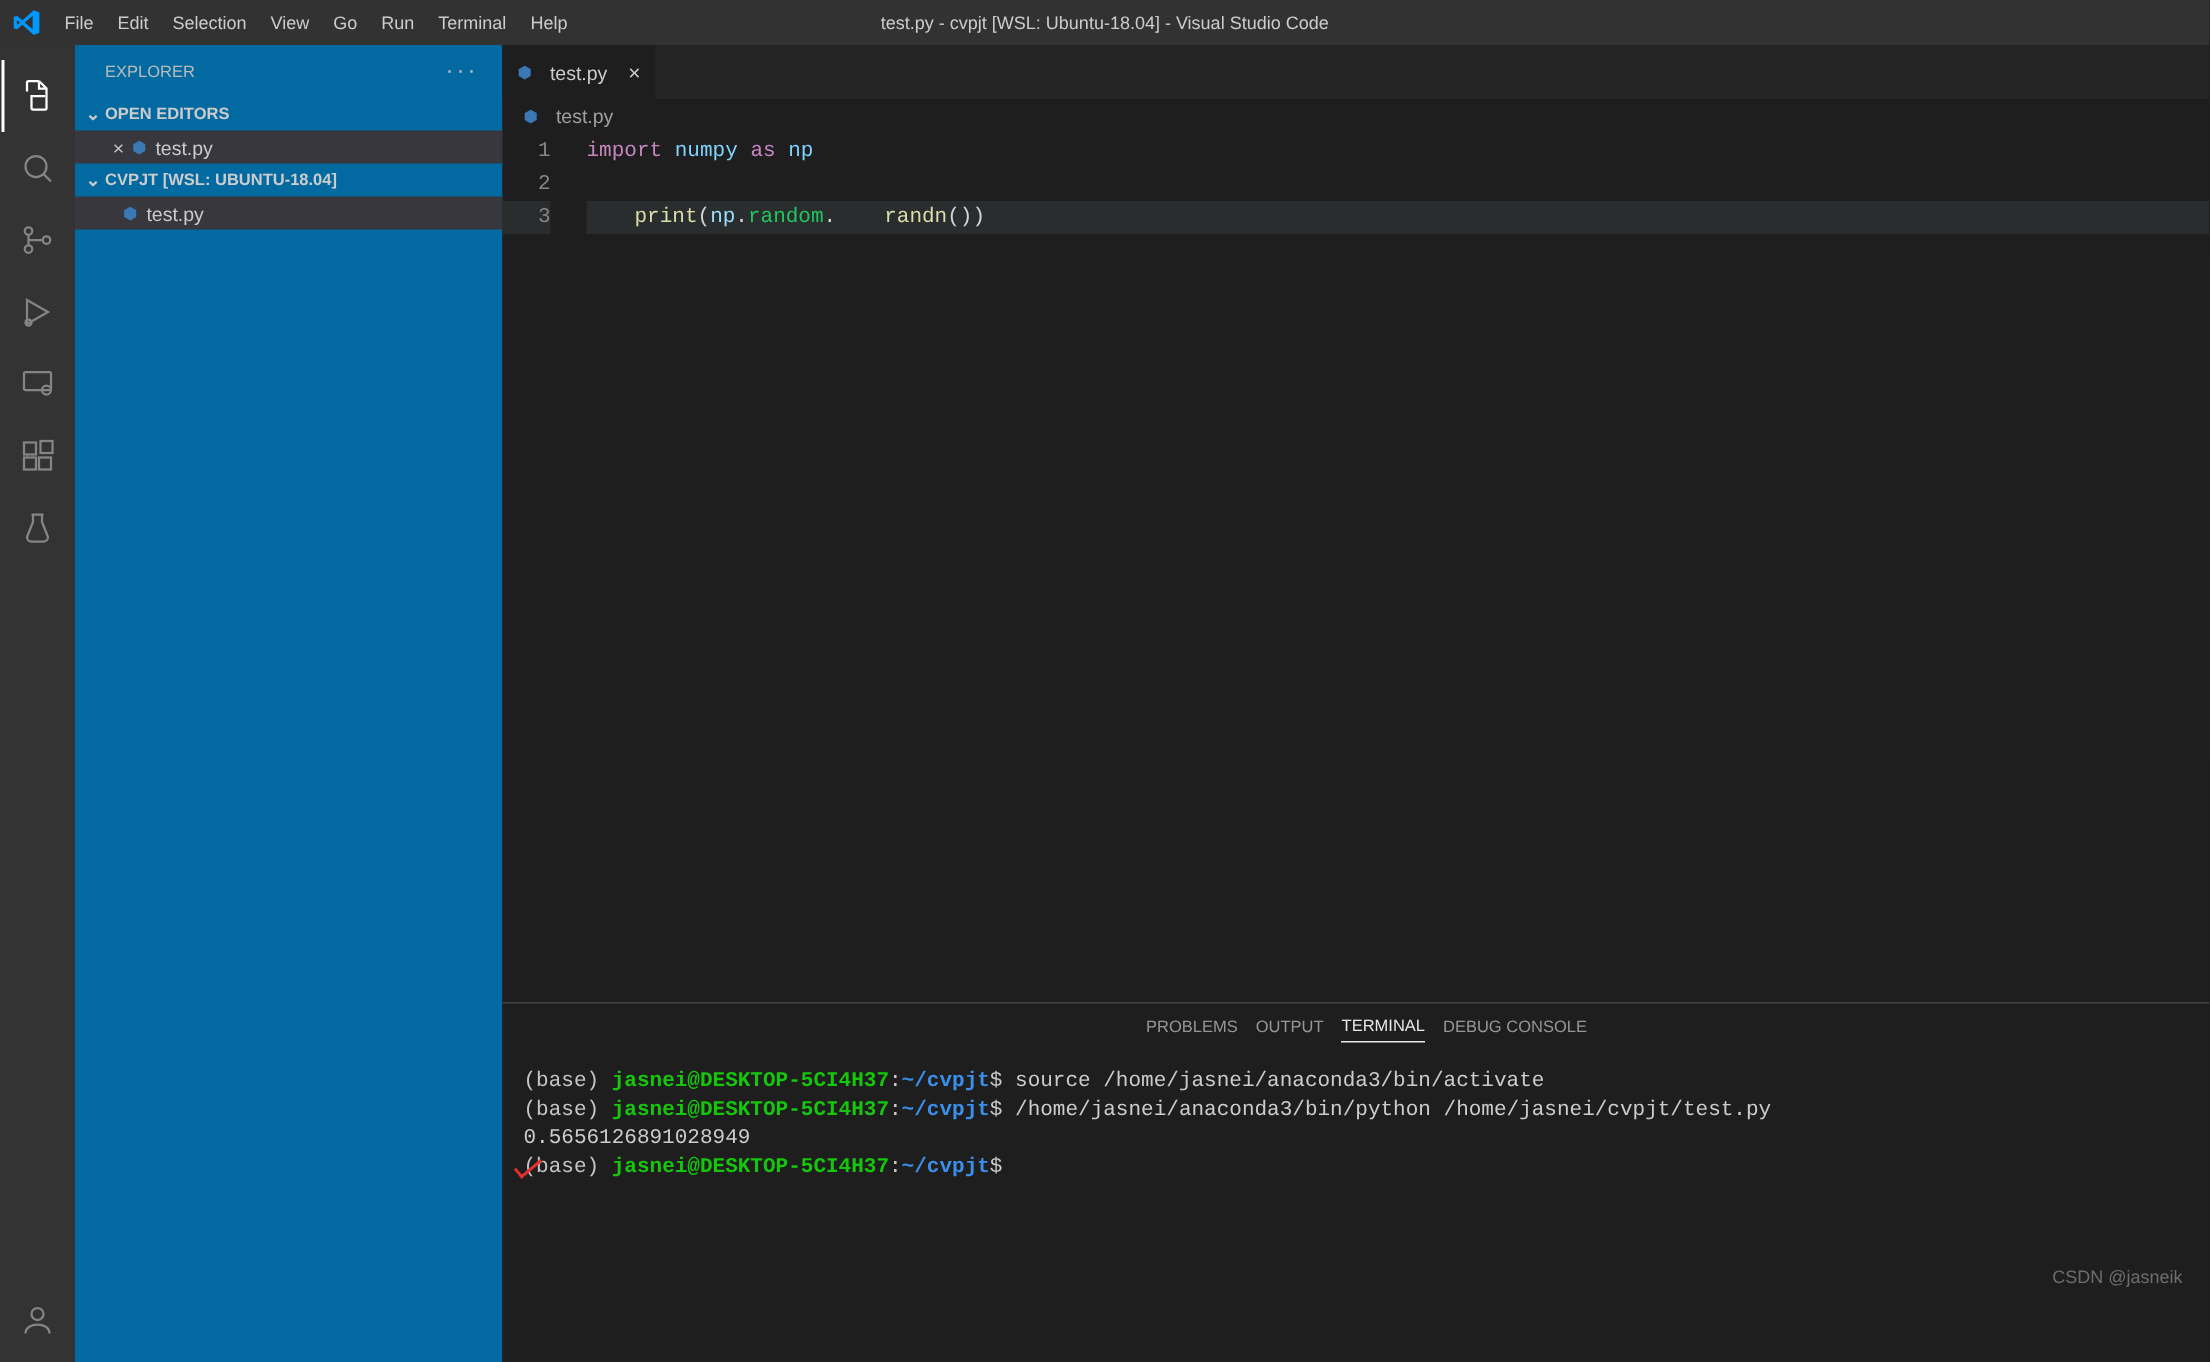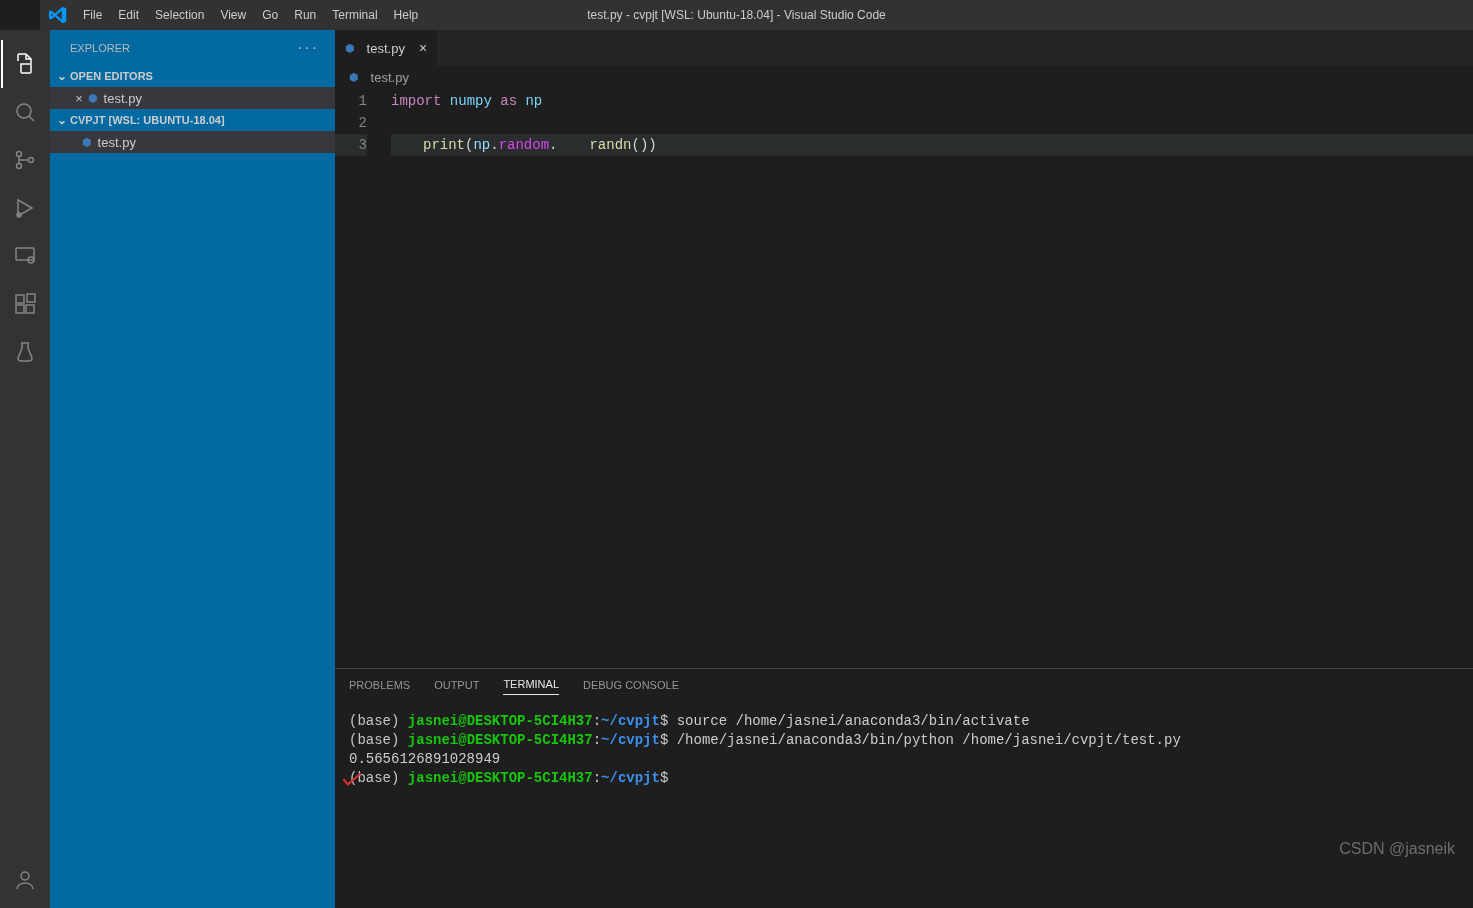--- a/index.html
+++ b/index.html
@@ -14,21 +14,20 @@
   display: flex;
   flex-direction: column;
 }
 .title-bar {
   height: 30px;
   background: #323233;
   display: flex;
   align-items: center;
   font-size: 12px;
   color: #cccccc;
-  margin-left: 40px;
 }
 .logo { width: 35px; display: flex; justify-content: center; align-items: center; }
 .menu-items { display: flex; }
 .menu-item { padding: 0 8px; height: 30px; line-height: 30px; cursor: pointer; }
 .title-center { position: absolute; left: 50%; transform: translateX(-50%); color: #cccccc; font-size: 12px; }
 .main-area { flex: 1; display: flex; overflow: hidden; }
 .activity-bar {
   width: 50px;
   background: #333333;
   display: flex;
@@ -136,58 +135,59 @@
   color: #858585;
   padding-right: 24px;
 }
 .code-lines { flex: 1; }
 .line3 { background: #2a2d2e; }
 .tk-import { color: #c586c0; }
 .tk-module { color: #7dd3fc; }
 .tk-as { color: #c586c0; }
 .tk-func { color: #dcdcaa; padding-left: 32px; }
 .tk-obj { color: #9cdcfe; }
-.tk-attr { color: #d946ef; }
+.tk-attr { color: #22c55e; }
 .tk-paren { color: #d4d4d4; }
 .panel {
   height: 240px;
   background: #1e1e1e;
   border-top: 1px solid #414141;
   display: flex;
   flex-direction: column;
 }
 .panel-tabs {
   height: 35px;
   display: flex;
   align-items: center;
   padding-left: 14px;
-  gap: 24px;
+  gap: 12px;
   font-size: 11px;
   color: #969696;
+  justify-content: center;
 }
 .panel-tab { cursor: pointer; padding-bottom: 4px; }
 .panel-tab.active { color: #e7e7e7; border-bottom: 1px solid #e7e7e7; }
 .terminal-output {
   flex: 1;
   padding: 8px 14px;
   font-family: Consolas, 'Courier New', monospace;
   font-size: 14px;
   line-height: 19px;
   color: #cccccc;
 }
 .t-base { color: #c5c5c5; }
 .t-green { color: #16c60c; font-weight: bold; }
 .t-blue { color: #3b8eea; font-weight: bold; }
 .t-white { color: #cccccc; }
 .watermark {
   position: absolute;
   right: 18px;
   bottom: 50px;
   color: #6d6d6d;
-  font-size: 16px;
+  font-size: 12px;
   font-family: sans-serif;
 }
 .red-tick {
   position: absolute;
   width: 18px;
   height: 8px;
   border-bottom: 2px solid #e03030;
   border-left: 2px solid #e03030;
   transform: rotate(-40deg);
 }

